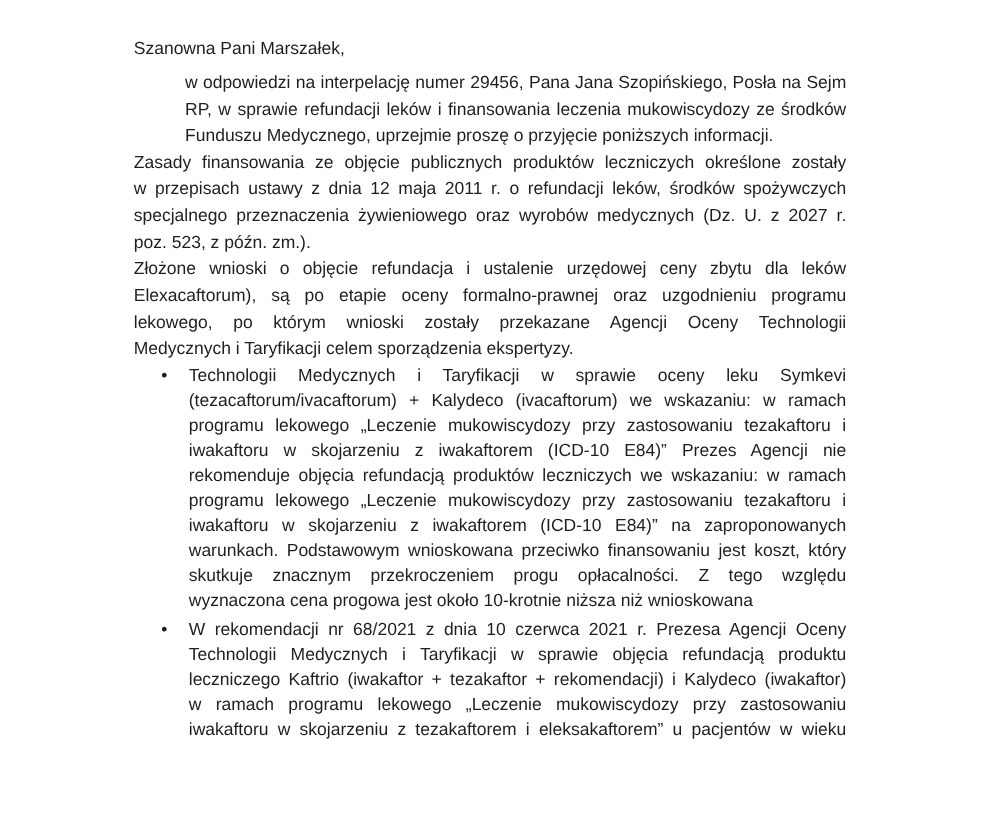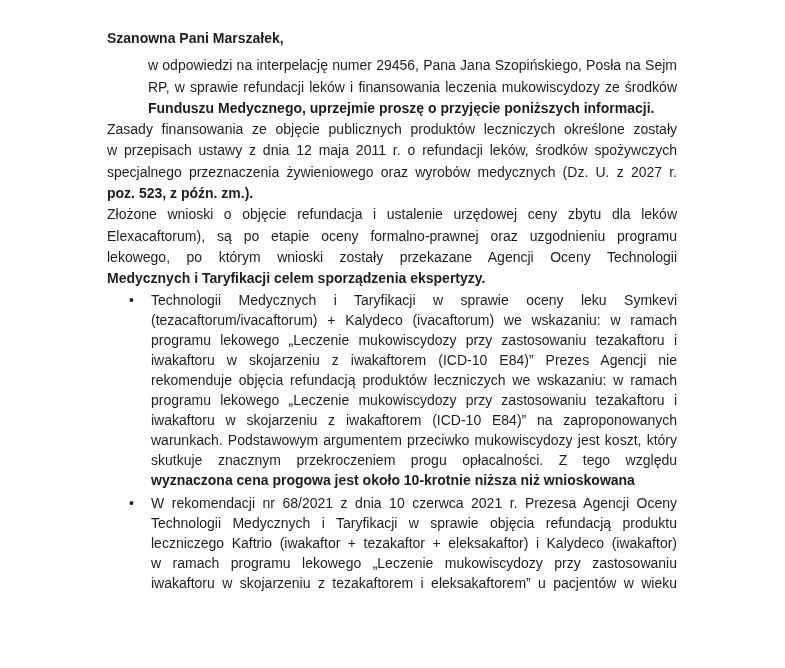--- a/index.html
+++ b/index.html
@@ -24,21 +24,21 @@
   }
   .para { margin: 0; }
   .para .ln { line-height: 21.3px; }
   
   .ln {
     text-align: justify;
     text-align-last: justify;
     white-space: normal;
   }
   
-  .ln.end { text-align-last: left; font-weight: bold; }
+  .ln.end { text-align-last: left; }
   .gap6 { margin-top: 6px; margin-left: 41px; }
   .gap0 { margin-top: 0; }
   .bullets { margin: 0; }
   .bullet {
     position: relative;
     padding-left: 44px;
   }
   .bullet + .bullet { margin-top: 3px; }
   .bullet .ln { line-height: 20px; }
   .bullet .marker {
@@ -82,29 +82,29 @@
 
     <div class="bullet">
       <span class="marker">•</span>
       <div class="ln">Technologii Medycznych i Taryfikacji w sprawie oceny leku Symkevi</div>
       <div class="ln">(tezacaftorum/ivacaftorum) + Kalydeco (ivacaftorum) we wskazaniu: w ramach</div>
       <div class="ln">programu lekowego „Leczenie mukowiscydozy przy zastosowaniu tezakaftoru i</div>
       <div class="ln">iwakaftoru w skojarzeniu z iwakaftorem (ICD-10 E84)” Prezes Agencji nie</div>
       <div class="ln">rekomenduje objęcia refundacją produktów leczniczych we wskazaniu: w ramach</div>
       <div class="ln">programu lekowego „Leczenie mukowiscydozy przy zastosowaniu tezakaftoru i</div>
       <div class="ln">iwakaftoru w skojarzeniu z iwakaftorem (ICD-10 E84)” na zaproponowanych</div>
-      <div class="ln">warunkach. Podstawowym argumentem przeciwko mukowiscydozy jest koszt, który</div>
+      <div class="ln">warunkach. Podstawowym wnioskowana przeciwko finansowaniu jest koszt, który</div>
       <div class="ln">skutkuje znacznym przekroczeniem progu opłacalności. Z tego względu</div>
       <div class="ln end">wyznaczona cena progowa jest około 10-krotnie niższa niż wnioskowana</div>
     </div>
 
     <div class="bullet">
       <span class="marker">•</span>
       <div class="ln">W rekomendacji nr 68/2021 z dnia 10 czerwca 2021 r. Prezesa Agencji Oceny</div>
       <div class="ln">Technologii Medycznych i Taryfikacji w sprawie objęcia refundacją produktu</div>
-      <div class="ln">leczniczego Kaftrio (iwakaftor + tezakaftor + eleksakaftor) i Kalydeco (iwakaftor)</div>
+      <div class="ln">leczniczego Kaftrio (iwakaftor + tezakaftor + rekomendacji) i Kalydeco (iwakaftor)</div>
       <div class="ln">w ramach programu lekowego „Leczenie mukowiscydozy przy zastosowaniu</div>
       <div class="ln">iwakaftoru w skojarzeniu z tezakaftorem i eleksakaftorem” u pacjentów w wieku</div>
     </div>
 
   </div>
 
 </div>
 
 </body></html>

